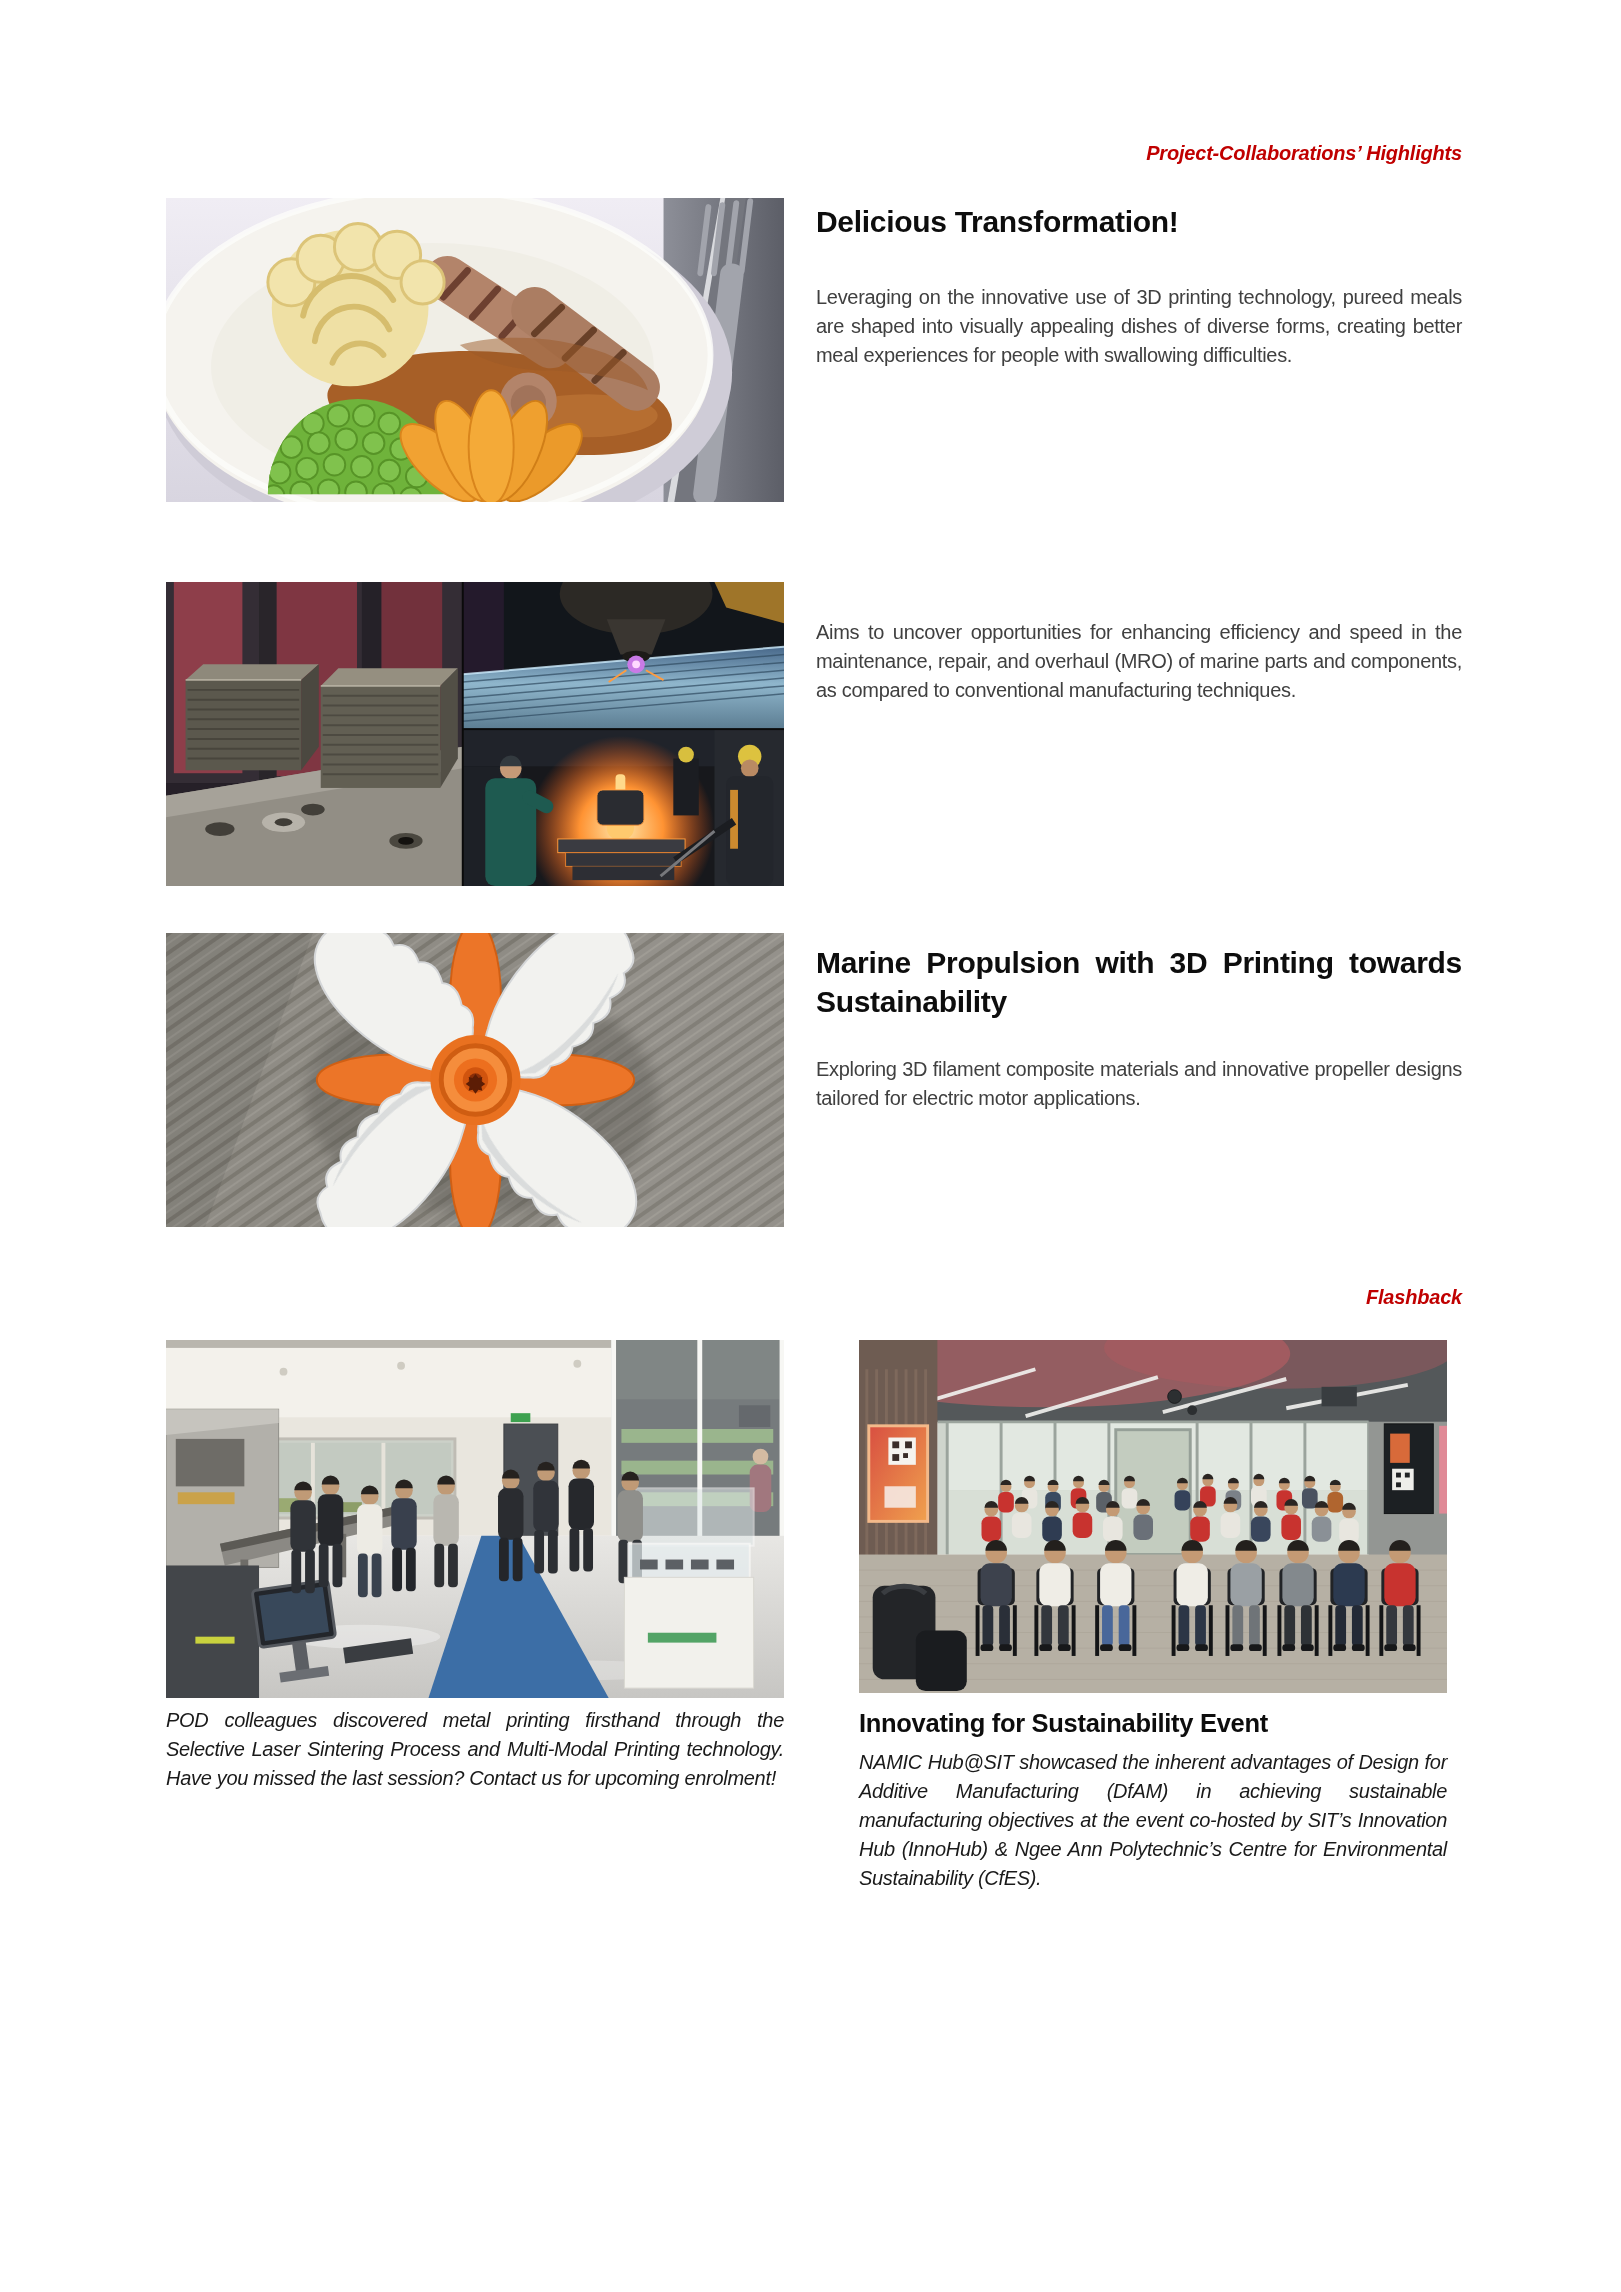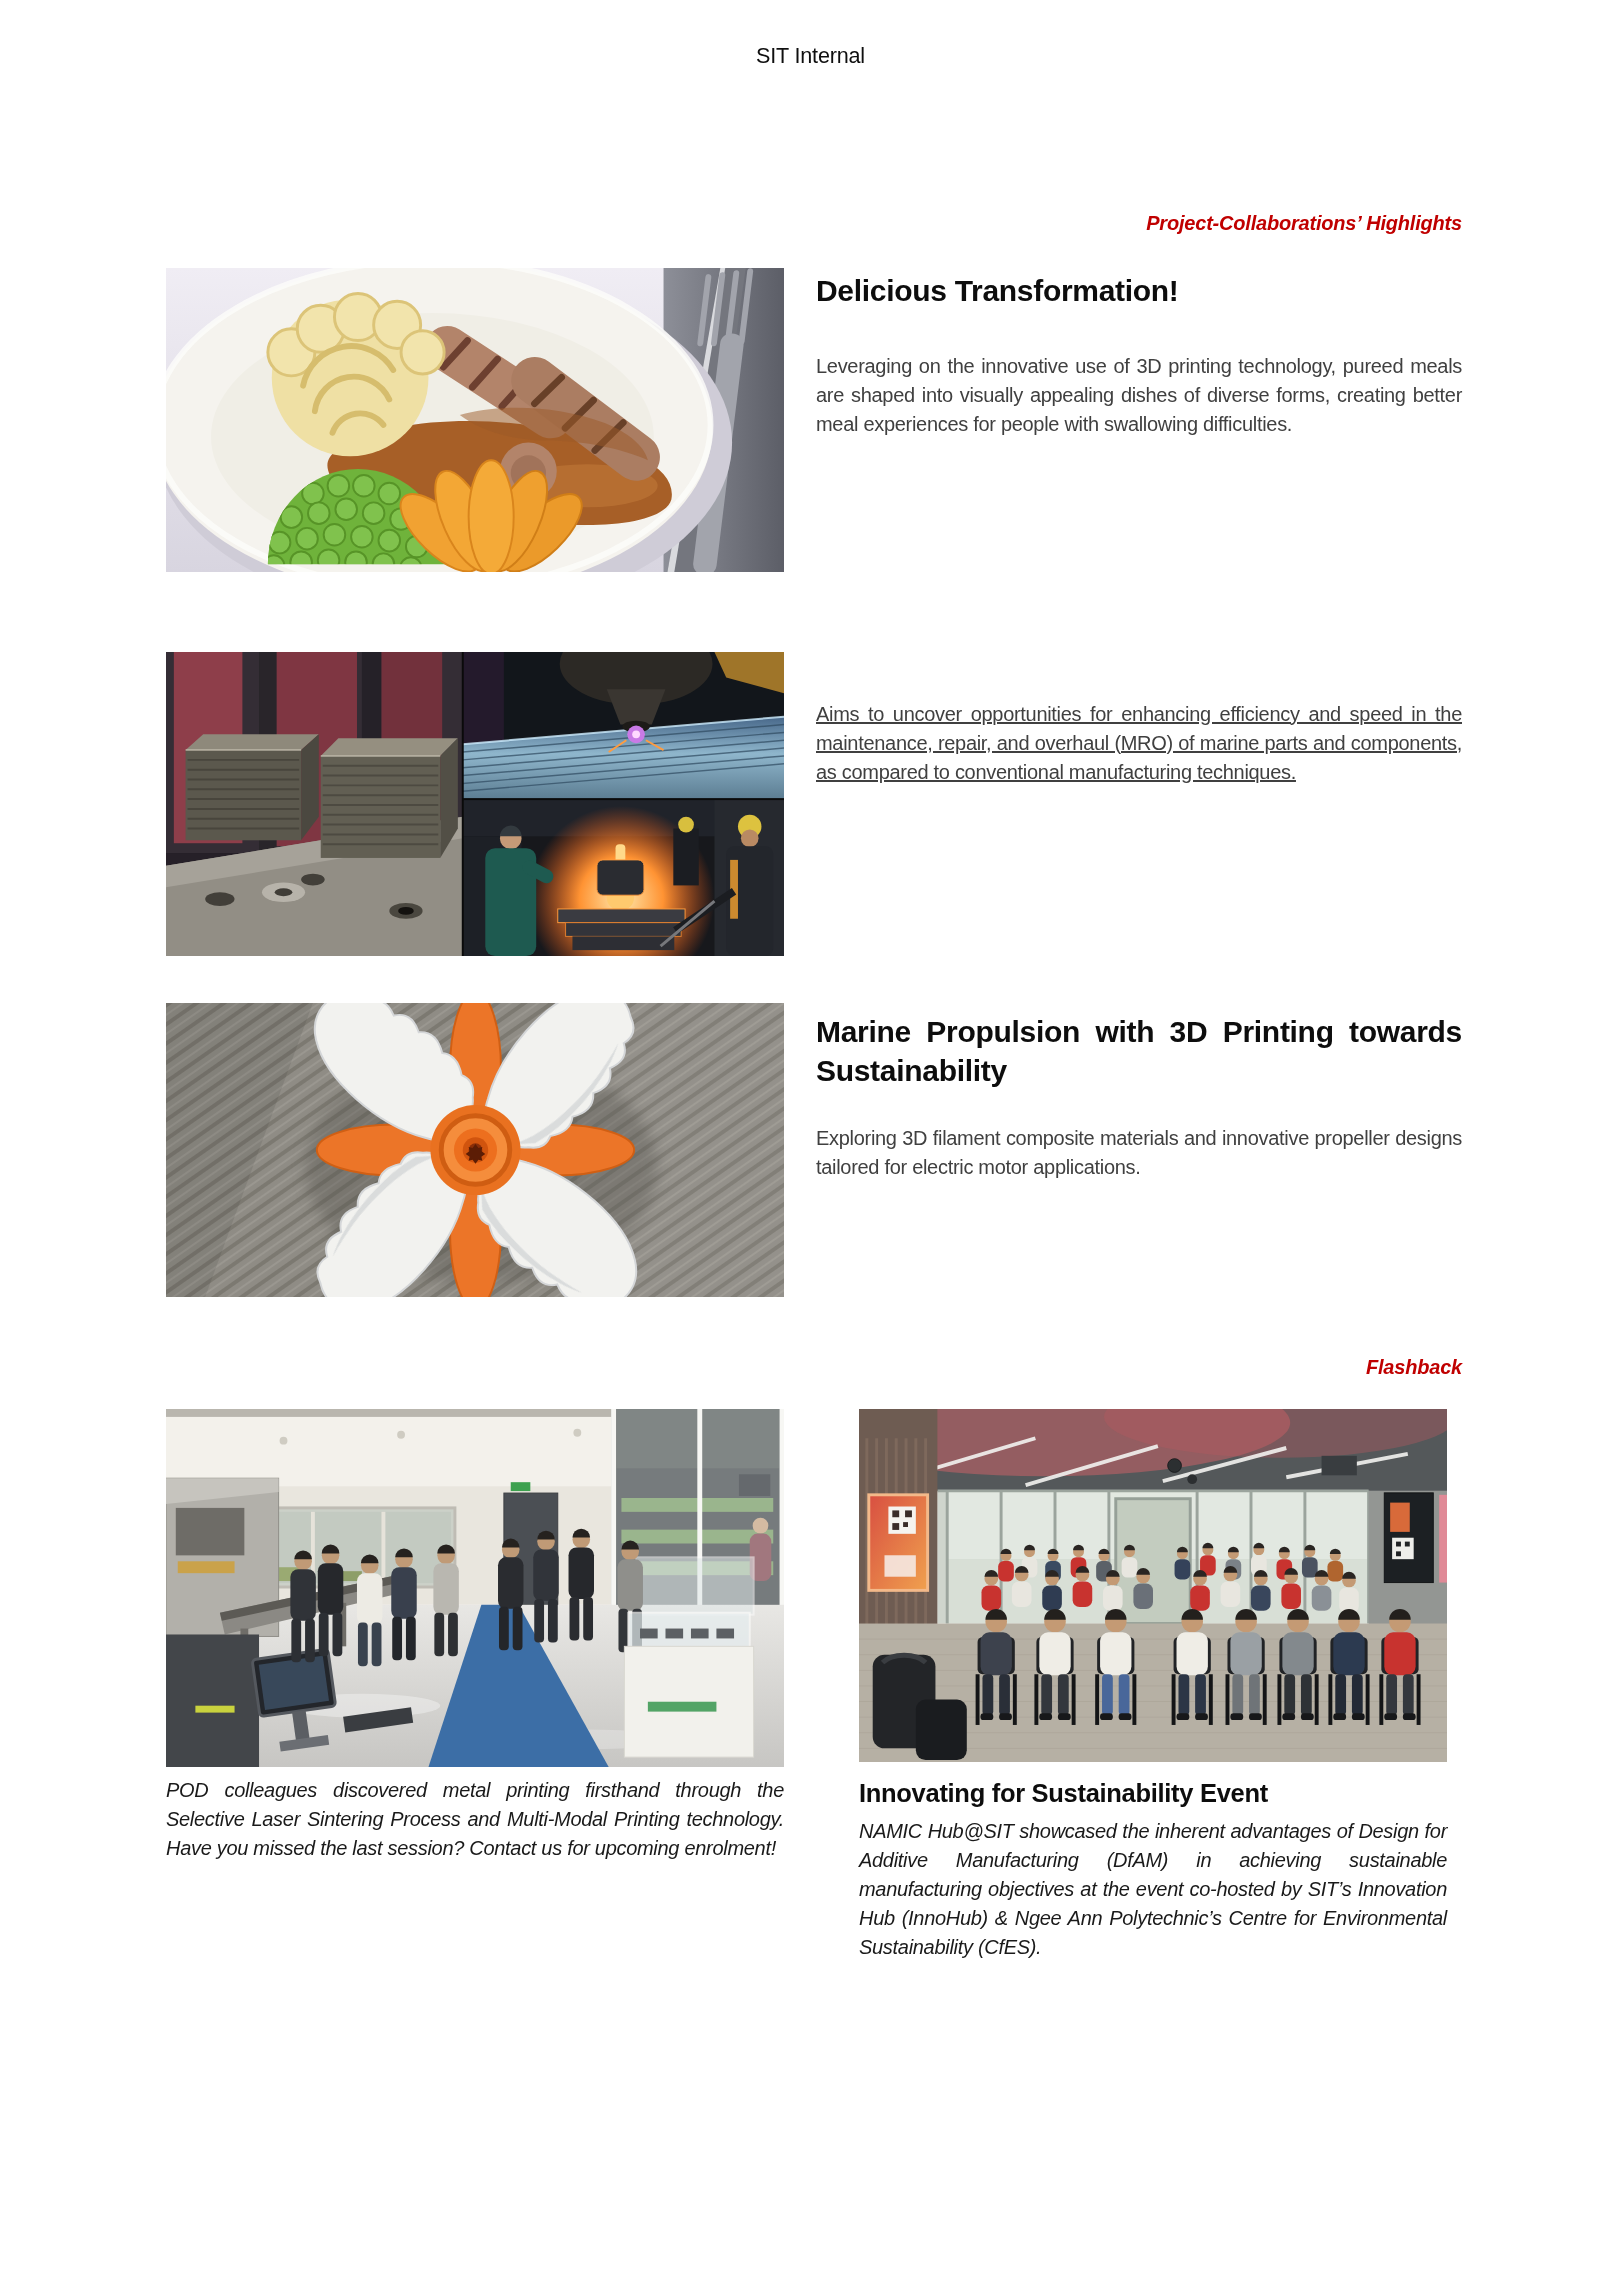--- a/index.html
+++ b/index.html
@@ -19,38 +19,37 @@
   .r1 .figure{height:304px;}
   .r2 .figure{height:304px;}
   .r3 .figure{height:294px;}
   .media-text{flex:1;min-width:0;}
   .item-heading{font-size:30px;line-height:39px;font-weight:bold;color:#0d0d0d;margin:0;padding-top:9.8px;
                 text-align:justify;text-align-last:left;letter-spacing:-0.3px;}
   .r1 .item-heading{line-height:32px;padding-top:7.8px;}
   .item-body{font-size:20px;line-height:29px;margin:0;color:#404040;
              text-align:justify;text-align-last:left;letter-spacing:-0.3px;}
   .r1 .item-body{margin-top:45px;}
-  .r2 .item-body{margin-top:48px;text-decoration:underline;}
+  .r2 .item-body{margin-top:36px;}
   .r3 .item-body{margin-top:34px;}
   .columns{display:flex;gap:75px;margin-top:26.5px;}
   .col.left{width:618px;}
   .col.right{width:588px;}
   .col-figure{width:100%;}
   .col.left .col-figure{height:358px;}
   .col.right .col-figure{height:353px;}
   .col-heading{font-size:25.5px;line-height:32px;font-weight:bold;margin:14.7px 0 0 0;color:#0d0d0d;letter-spacing:-0.3px;}
   .col-body{font-size:20px;line-height:29px;margin:8.8px 0 0 0;color:#1a1a1a;
             text-align:justify;text-align-last:left;letter-spacing:-0.3px;font-style:italic;}
 </style>
 </head>
 <body>
 
 <div class="page">
 
-  <div class="doc-header">SIT Internal</div>
 
   <div class="content">
 
     <div class="section-title" id="highlights-title" style="color:#C00000">Project-Collaborations’ Highlights</div>
 
     <div class="media-row r1">
       <div class="figure">
         <svg viewBox="0 0 631 310" preserveAspectRatio="none">
           <defs>
             <linearGradient id="f_bg" x1="0" y1="0" x2="0" y2="1">

